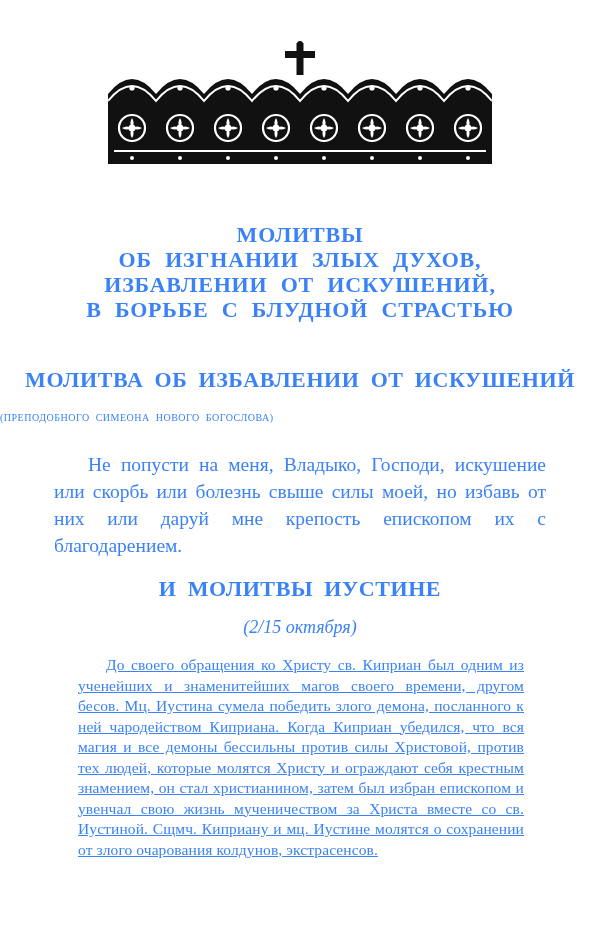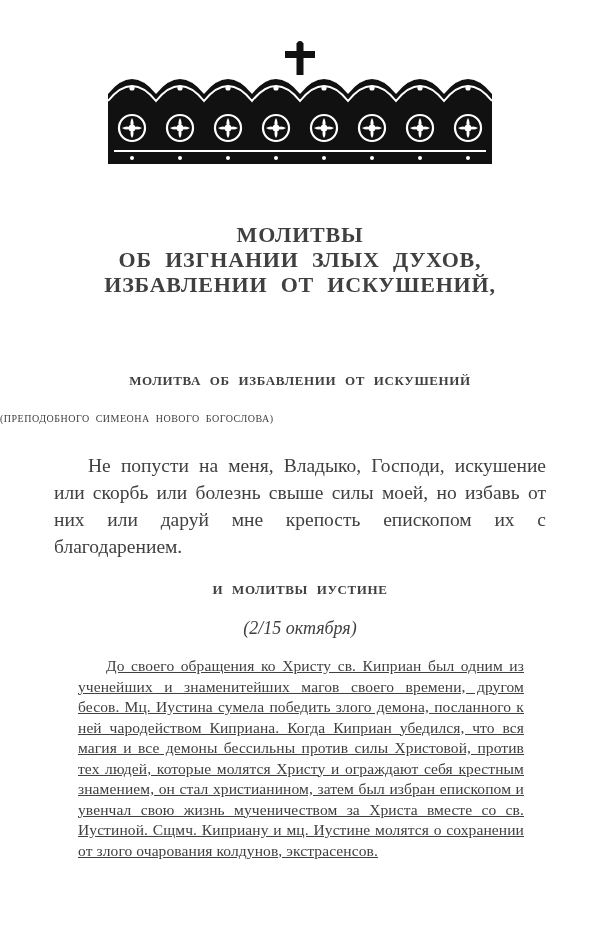--- a/index.html
+++ b/index.html
@@ -7,44 +7,44 @@
     margin: 0;
     padding: 0;
     background: #e9e9e9;
   }
   .page {
     position: relative;
     width: 600px;
     height: 939px;
     margin: 0 auto;
     background: #ffffff;
-    color: #404040;
+    color: #3b82f6;
     font-family: "Liberation Serif", "DejaVu Serif", serif;
     overflow: hidden;
   }
   .ornament-wrap {
     padding-top: 40px;
     text-align: center;
     line-height: 0;
   }
   .main-title {
     margin: 58px 0 0 0;
     text-align: center;
     font-size: 22px;
     font-weight: bold;
     line-height: 25px;
     letter-spacing: 0.8px;
     word-spacing: 7px;
   }
   .title-line { display: block; }
 
   .section-heading {
-    margin: 72px 0 0 0;
+    margin: 46px 0 0 0;
     text-align: center;
-    font-size: 13px;
+    font-size: 22px;
     font-weight: bold;
     line-height: 23px;
     letter-spacing: 0.6px;
     word-spacing: 5px;
   }
   .heading-line { display: block; }
 
   .attribution {
     margin-top: 21px;
     text-align: left;
@@ -144,20 +144,21 @@
         <circle cx="316" cy="118" r="2"></circle>
           <circle cx="364" cy="118" r="2"></circle>
       </g>
     </svg>
   </div>
 
   <h1 class="main-title">
     <span class="title-line">МОЛИТВЫ</span>
     <span class="title-line">ОБ ИЗГНАНИИ ЗЛЫХ ДУХОВ,</span>
     <span class="title-line">ИЗБАВЛЕНИИ ОТ ИСКУШЕНИЙ,</span>
+    <span class="title-line">В БОРЬБЕ С БЛУДНОЙ СТРАСТЬЮ</span>
   </h1>
 
   <section>
     <h2 class="section-heading">МОЛИТВА ОБ ИЗБАВЛЕНИИ ОТ ИСКУШЕНИЙ</h2>
     <div class="attribution">(ПРЕПОДОБНОГО СИМЕОНА НОВОГО БОГОСЛОВА)</div>
     <p class="prayer-body">Не попусти на меня, Владыко, Господи, искушение или скорбь или болезнь свыше силы моей, но избавь от них или даруй мне крепость епископом их с благодарением.</p>
   </section>
 
   <section>
     <h2 class="section-heading cyprian-heading">

